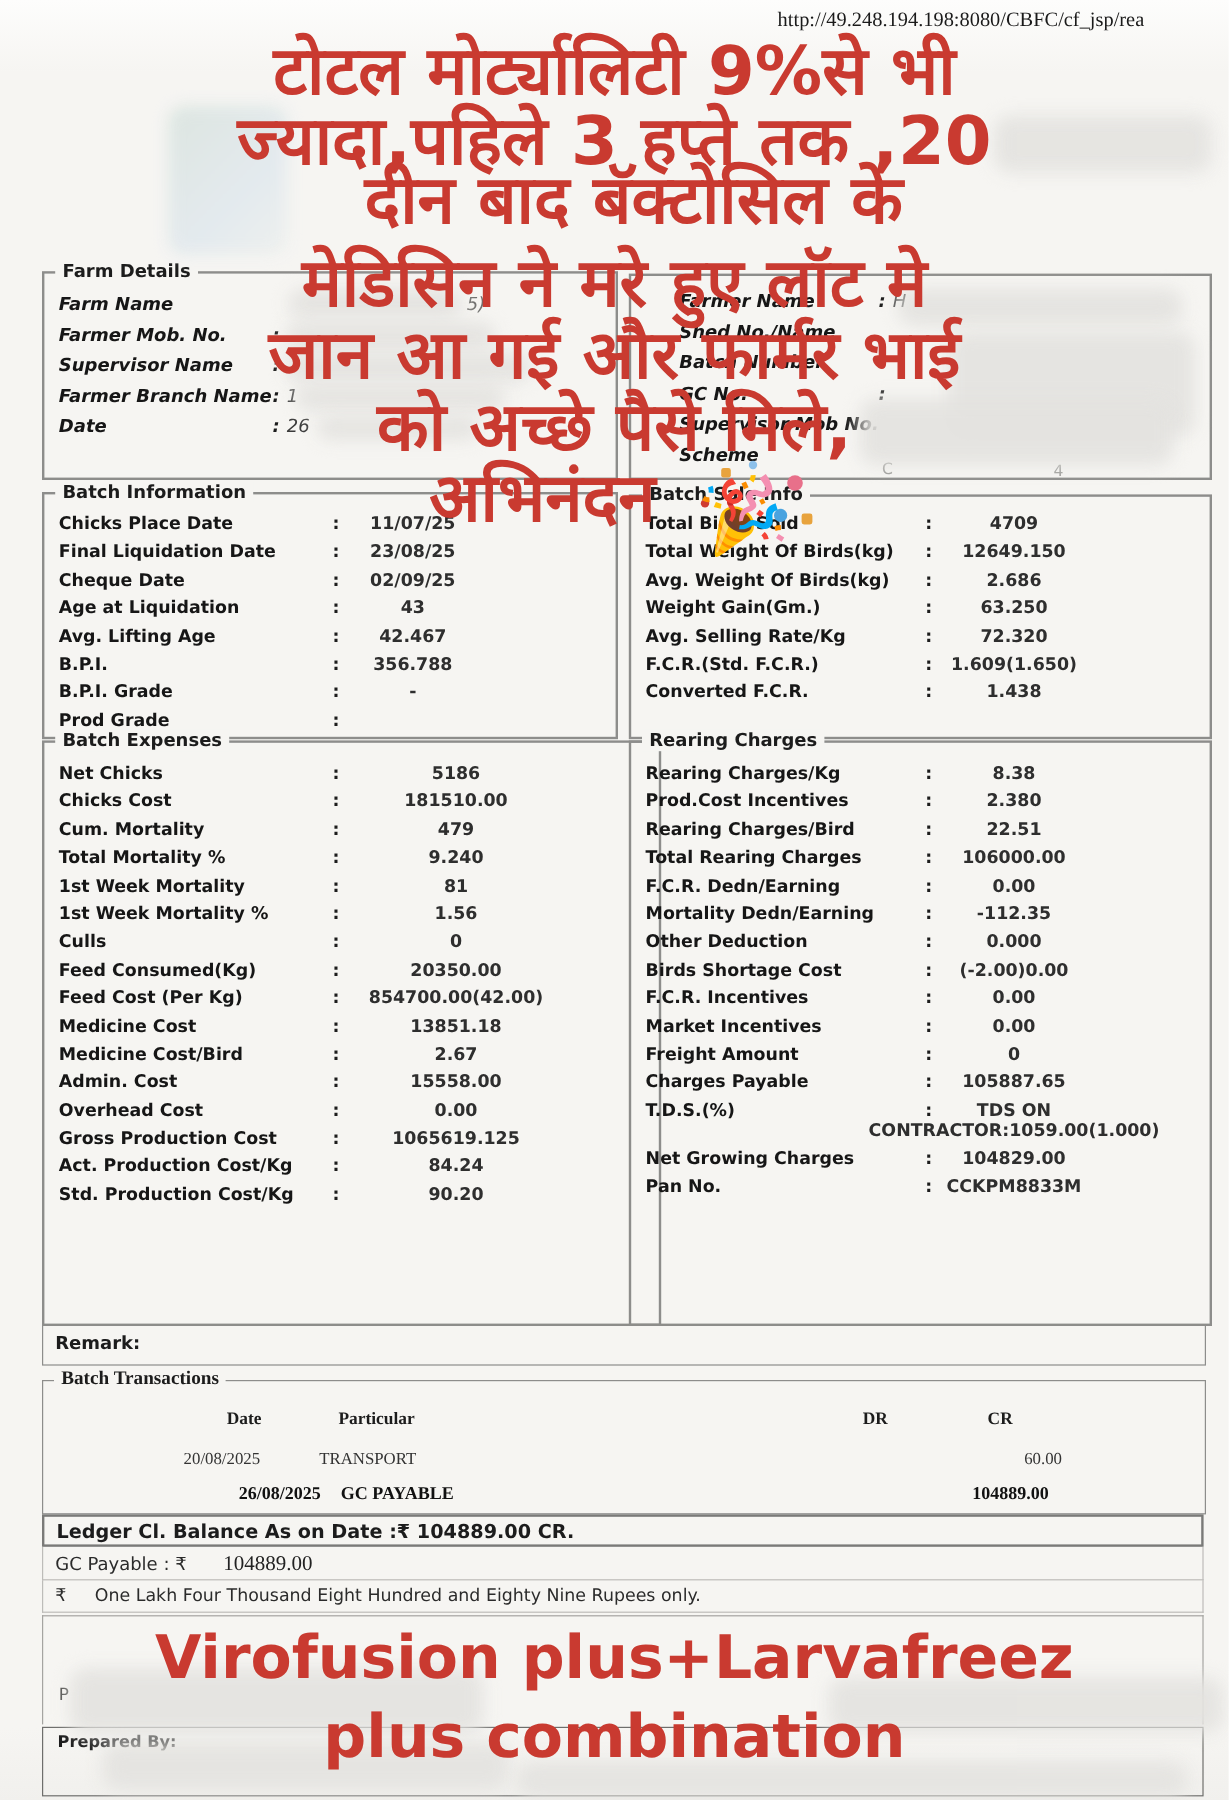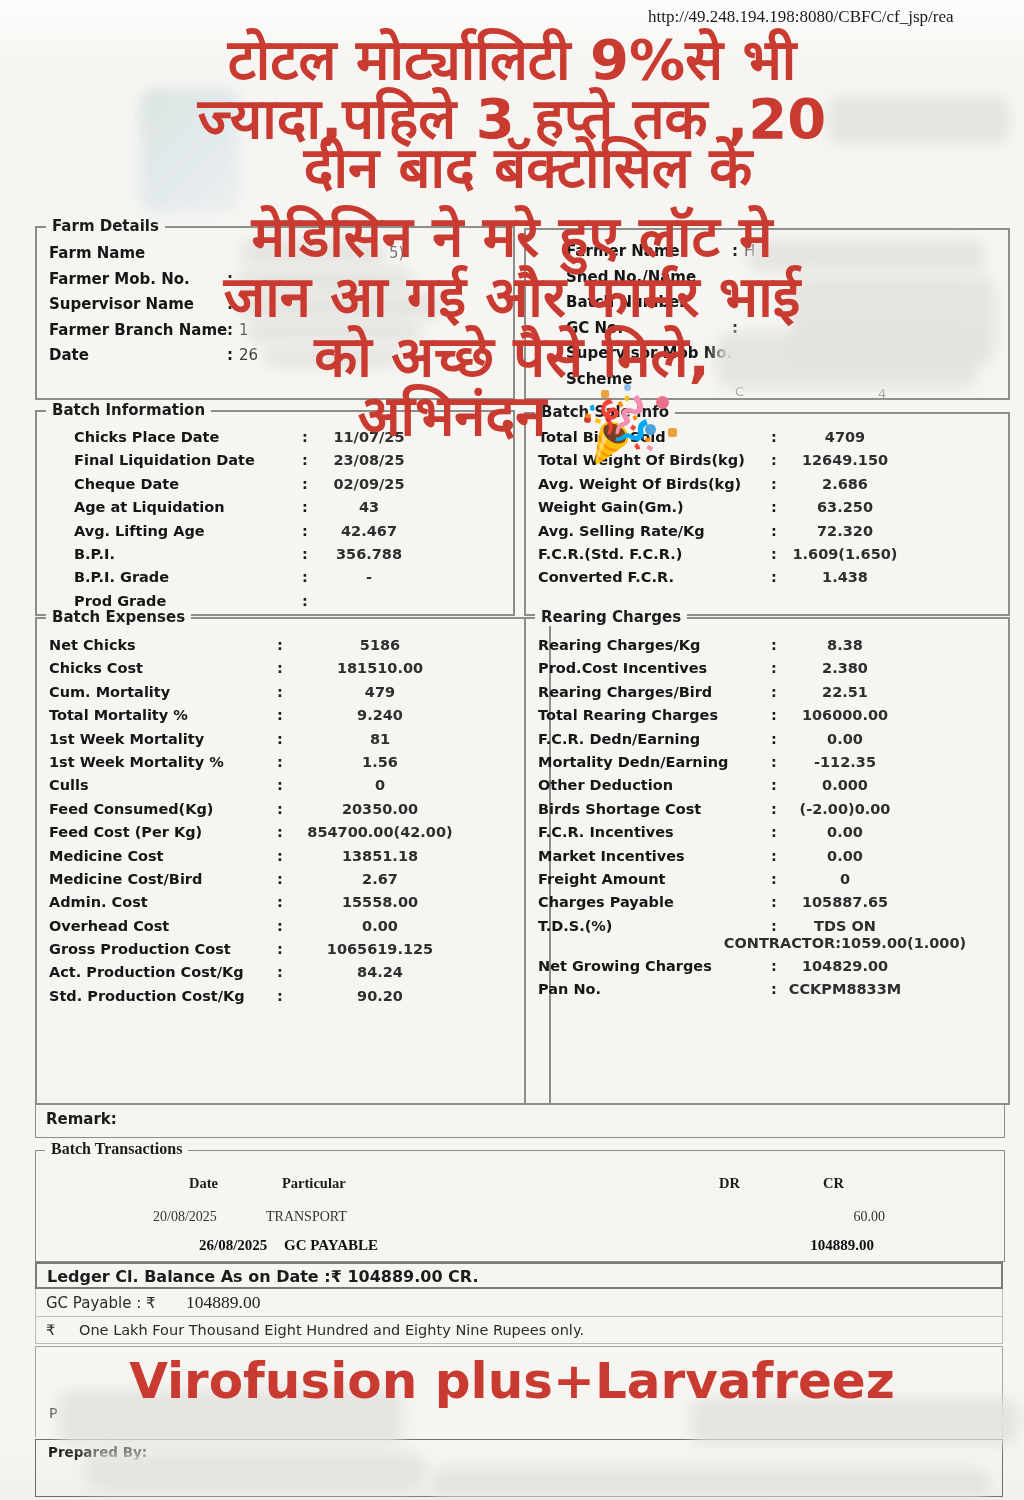--- a/index.html
+++ b/index.html
@@ -13,21 +13,21 @@
   .box{position:absolute; border:2px solid #8d8d8b; background:transparent;}
   .box .legend{
     position:absolute; top:-11px; left:9px; background:#f6f5f2;
     padding:0 6px; font-weight:bold; font-size:15px; white-space:nowrap;
   }
   .legend.serif{font-family:"Liberation Serif", serif; font-weight:bold; font-size:16px;}
   
   .krow{position:relative; font-size:14.5px;}
   .statrows .krow{height:23.4px;}
   .statrows .krow.tall{height:40px;}
-  .farmrows .krow{height:25.6px; font-size:15px;}
+  .farmrows .krow{height:25.6px; font-size:15px;font-style:italic;}
   .krow .lbl{position:absolute; left:var(--lblx,12px); top:2px; font-weight:bold; white-space:nowrap; color:#161616;}
   .krow .col{position:absolute; left:var(--colx,240px); top:2px; font-weight:bold;}
   .statrows .krow .val{
     position:absolute; right:var(--valr,44px); top:2px; text-align:center;
     color:#2e2e2e; width:250px; line-height:1.2;font-weight:bold;
   }
   .statrows .krow.tall .val{line-height:1.18;}
   .farmrows .krow .val{position:absolute; left:var(--valx,202px); top:2px; color:#3a3a3a; white-space:nowrap;}
   .farmrows .krow .frag{position:absolute; top:2px; color:#6f6f6d;}
   
@@ -142,21 +142,21 @@
         </div>
         <div class="krow">
           <span class="lbl">Scheme</span>
           <span class="val"></span>
         </div>
       </div>
   </div>
 
   <div class="box" style="left:35px;top:410px;width:476px;height:202px;">
     <span class="legend">Batch Information</span>
-    <div class="statrows" style="position:absolute;left:0;top:15px;width:100%;padding-left:25px;--colx:240px;--valr:44px;">
+    <div class="statrows" style="position:absolute;left:0;top:15px;width:100%;--colx:240px;--valr:44px;">
         <div class="krow">
           <span class="lbl">Chicks Place Date</span>
           <span class="col">:</span>
           <span class="val">11/07/25</span>
         </div>
         <div class="krow">
           <span class="lbl">Final Liquidation Date</span>
           <span class="col">:</span>
           <span class="val">23/08/25</span>
         </div>
@@ -453,14 +453,15 @@
 
   <div class="emoji" style="left:584px;top:396px;">🎉</div>
   <div class="confetti" style="left:656px;top:396px;width:13px;height:13px;background:#e8708a;"></div>
   <div class="confetti" style="left:645px;top:424px;width:11px;height:11px;background:#4aa3df;"></div>
   <div class="confetti" style="left:601px;top:390px;width:8px;height:8px;background:#e8a33d;border-radius:2px;"></div>
   <div class="confetti" style="left:584px;top:416px;width:7px;height:7px;background:#cf3b31;"></div>
   <div class="confetti" style="left:668px;top:428px;width:9px;height:9px;background:#e8a33d;border-radius:2px;"></div>
   <div class="confetti" style="left:624px;top:384px;width:7px;height:7px;background:#8cc0ea;"></div>
 
   <div class="ovl bottom" style="top:1352px;">Virofusion plus+Larvafreez</div>
+  <div class="ovl bottom" style="top:1418px;">plus combination</div>
 
 </div>
 
 </body></html>

